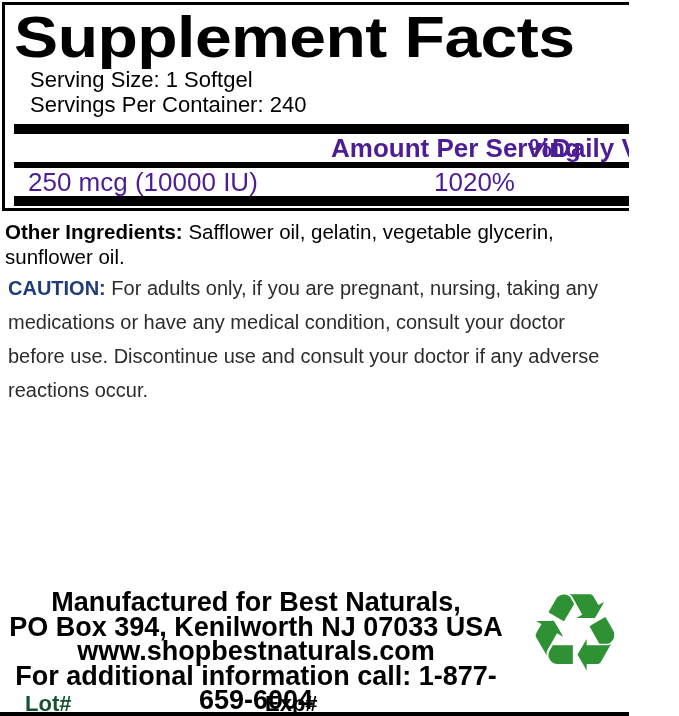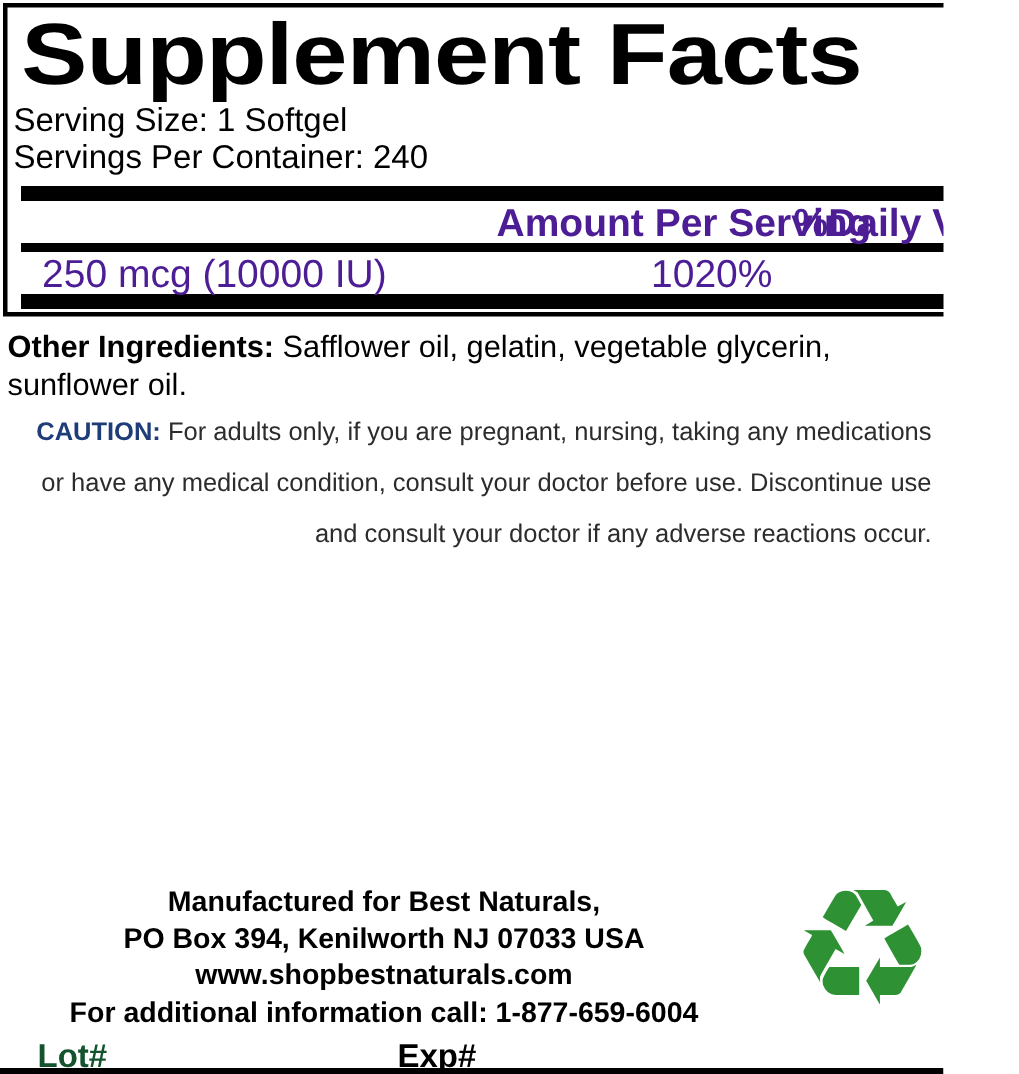--- a/index.html
+++ b/index.html
@@ -31,21 +31,21 @@
     white-space: nowrap;
     padding-left: 8px;
     transform: scaleX(1.14);
     transform-origin: 0 50%;
     margin-top: 2px;
     color: #000;
   }
   .sf-serving {
     font-size: 22px;
     line-height: 25px;
-    padding-left: 4px;
+    padding-left: 25px;
     color: #000;
   }
   .rule { background: #000; margin: 0 9px; }
   .rule-thick { height: 10px; }
   .rule-thin { height: 6px; }
   .rule-top { margin-top: 7px; }
   .sf-row {
     display: grid;
     grid-template-columns: 1fr 212px 132px;
     align-items: center;
@@ -66,24 +66,23 @@
     font-size: 20.5px;
     line-height: 25px;
     color: #000;
   }
   .other-ing .lbl { font-weight: bold; }
 
   
   .caution {
     position: absolute;
     top: 271px; left: 8px; right: 8px;
-    font-size: 17px;
+    font-size: 20px;
     line-height: 34px;
     color: #2c2c2c;
-    text-align: right;
   }
   .caution .lbl { font-weight: bold; color: #1e3c78; }
 
   
   .claims {
     position: absolute;
     top: 396px; left: 8px; right: 8px;
     font-size: 24px;
     line-height: 37px;
     font-weight: bold;
@@ -91,21 +90,21 @@
     color: #1e3a78;
   }
 
   
   .footer {
     position: absolute;
     top: 590px; left: 0;
     width: 512px;
     text-align: center;
     font-weight: bold;
-    font-size: 19px;
+    font-size: 27px;
     line-height: 24.5px;
     color: #000;
   }
   .lot { position: absolute; top: 691px; left: 25px;  font-weight: bold; font-size: 22px; color: #14532d; }
   .exp { position: absolute; top: 691px; left: 265px; font-weight: bold; font-size: 22px; color: #000; }
 
   
   .recycle {
     position: absolute;
     top: 578px; left: 520px;

